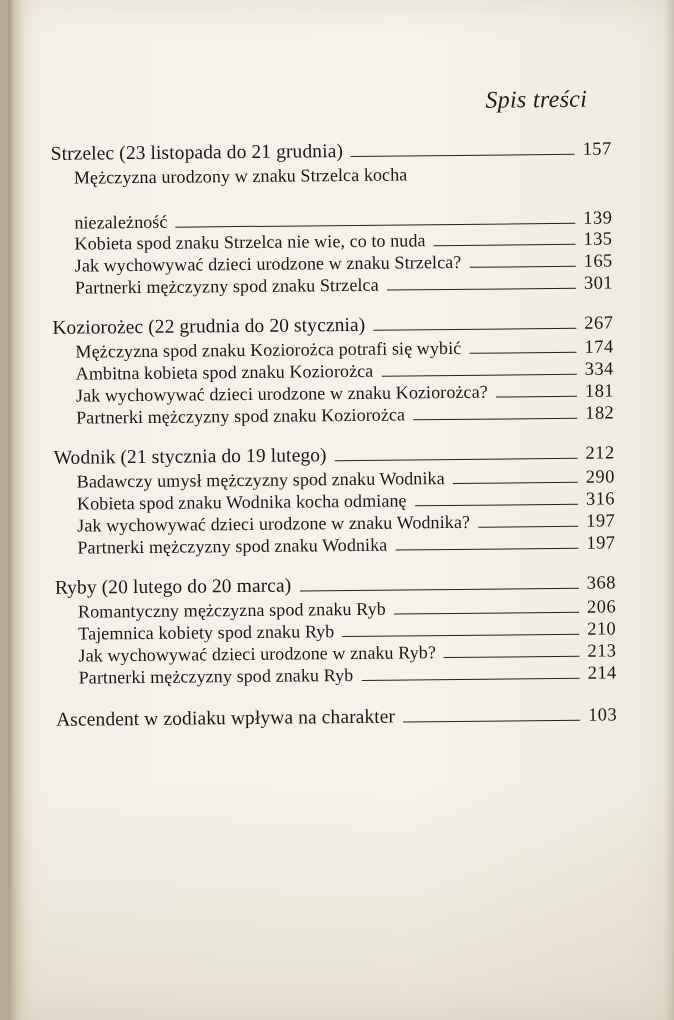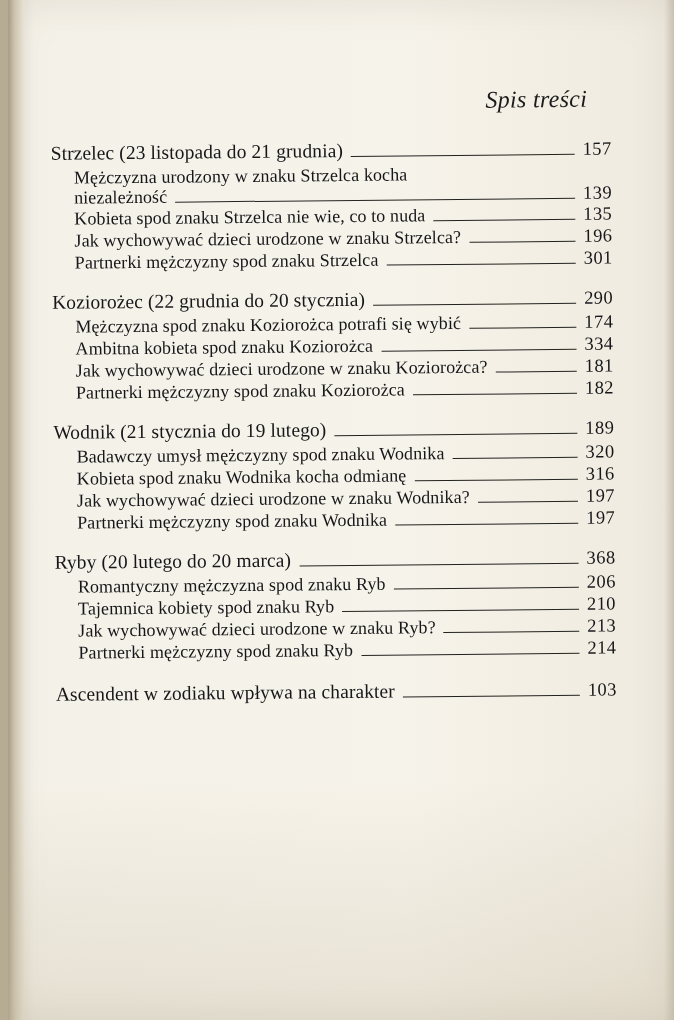--- a/index.html
+++ b/index.html
@@ -128,20 +128,21 @@
     letter-spacing: .4px;
   }
 
   
   .entry.cont {
     padding-left: 23px;
     margin-top: -2px;
   }
   .entry.cont .label {
     font-size: 18px;
+    margin-top: 25px;
   }
 
   
   .tilt {
     transform: rotate(-0.55deg);
     transform-origin: 300px 500px;
   }
 
   .final {
     margin-top: 20px;
@@ -175,67 +176,67 @@
           <span class="pageno">139</span>
         </div>
         <div class="entry level-2">
           <span class="label">Kobieta spod znaku Strzelca nie wie, co to nuda</span>
           <span class="leader"></span>
           <span class="pageno">135</span>
         </div>
         <div class="entry level-2">
           <span class="label">Jak wychowywać dzieci urodzone w znaku Strzelca?</span>
           <span class="leader"></span>
-          <span class="pageno">196</span>
+          <span class="pageno">165</span>
         </div>
         <div class="entry level-2">
           <span class="label">Partnerki mężczyzny spod znaku Strzelca</span>
           <span class="leader"></span>
           <span class="pageno">301</span>
         </div>
       </div>
 
       <div class="group">
         <div class="entry level-1">
           <span class="label">Koziorożec (22 grudnia do 20 stycznia)</span>
           <span class="leader"></span>
+          <span class="pageno">267</span>
+        </div>
+        <div class="entry level-2">
+          <span class="label">Mężczyzna spod znaku Koziorożca potrafi się wybić</span>
+          <span class="leader"></span>
+          <span class="pageno">174</span>
+        </div>
+        <div class="entry level-2">
+          <span class="label">Ambitna kobieta spod znaku Koziorożca</span>
+          <span class="leader"></span>
+          <span class="pageno">334</span>
+        </div>
+        <div class="entry level-2">
+          <span class="label">Jak wychowywać dzieci urodzone w znaku Koziorożca?</span>
+          <span class="leader"></span>
+          <span class="pageno">181</span>
+        </div>
+        <div class="entry level-2">
+          <span class="label">Partnerki mężczyzny spod znaku Koziorożca</span>
+          <span class="leader"></span>
+          <span class="pageno">182</span>
+        </div>
+      </div>
+
+      <div class="group">
+        <div class="entry level-1">
+          <span class="label">Wodnik (21 stycznia do 19 lutego)</span>
+          <span class="leader"></span>
+          <span class="pageno">212</span>
+        </div>
+        <div class="entry level-2">
+          <span class="label">Badawczy umysł mężczyzny spod znaku Wodnika</span>
+          <span class="leader"></span>
           <span class="pageno">290</span>
-        </div>
-        <div class="entry level-2">
-          <span class="label">Mężczyzna spod znaku Koziorożca potrafi się wybić</span>
-          <span class="leader"></span>
-          <span class="pageno">174</span>
-        </div>
-        <div class="entry level-2">
-          <span class="label">Ambitna kobieta spod znaku Koziorożca</span>
-          <span class="leader"></span>
-          <span class="pageno">334</span>
-        </div>
-        <div class="entry level-2">
-          <span class="label">Jak wychowywać dzieci urodzone w znaku Koziorożca?</span>
-          <span class="leader"></span>
-          <span class="pageno">181</span>
-        </div>
-        <div class="entry level-2">
-          <span class="label">Partnerki mężczyzny spod znaku Koziorożca</span>
-          <span class="leader"></span>
-          <span class="pageno">182</span>
-        </div>
-      </div>
-
-      <div class="group">
-        <div class="entry level-1">
-          <span class="label">Wodnik (21 stycznia do 19 lutego)</span>
-          <span class="leader"></span>
-          <span class="pageno">189</span>
-        </div>
-        <div class="entry level-2">
-          <span class="label">Badawczy umysł mężczyzny spod znaku Wodnika</span>
-          <span class="leader"></span>
-          <span class="pageno">320</span>
         </div>
         <div class="entry level-2">
           <span class="label">Kobieta spod znaku Wodnika kocha odmianę</span>
           <span class="leader"></span>
           <span class="pageno">316</span>
         </div>
         <div class="entry level-2">
           <span class="label">Jak wychowywać dzieci urodzone w znaku Wodnika?</span>
           <span class="leader"></span>
           <span class="pageno">197</span>

